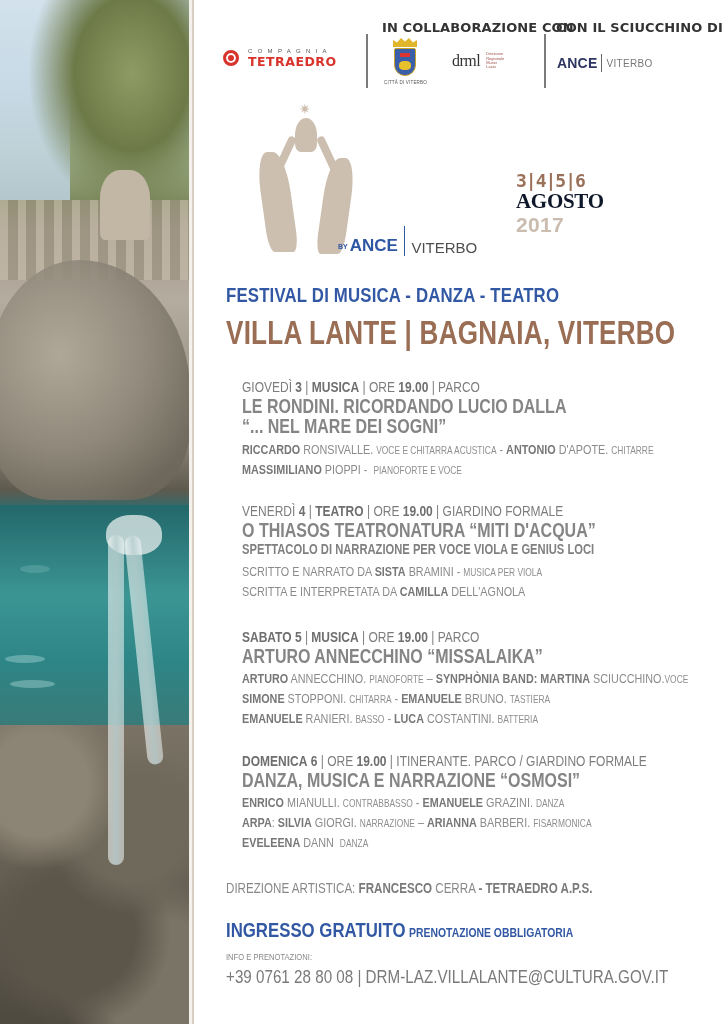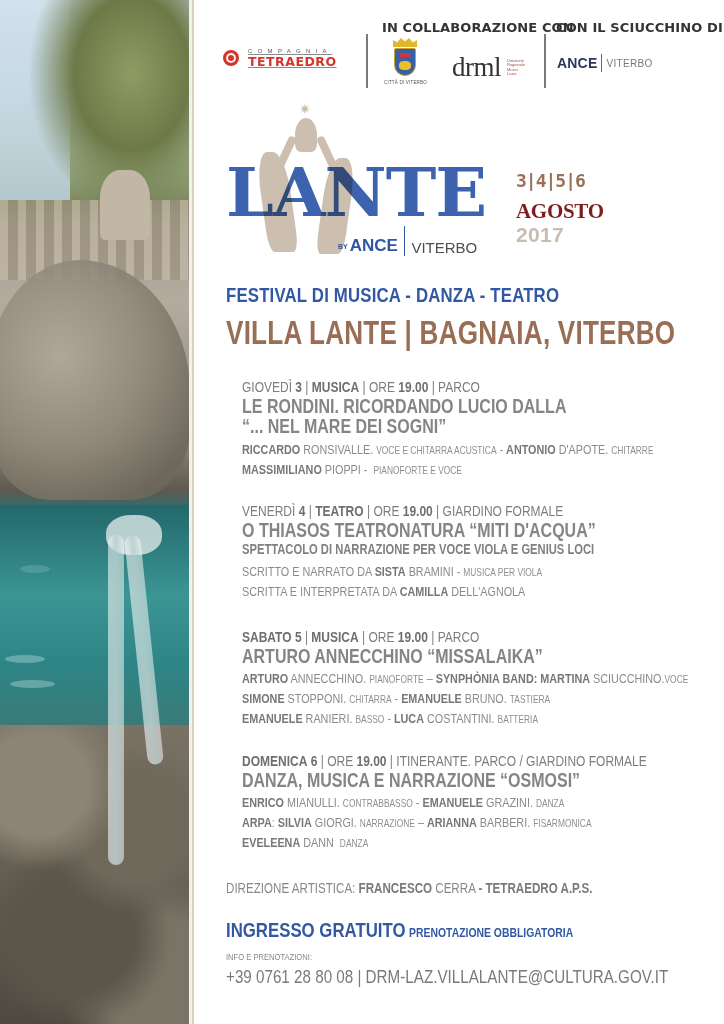--- a/index.html
+++ b/index.html
@@ -51,38 +51,38 @@
   
   .content { position: absolute; left: 194px; top: 0; width: 530px; height: 1024px; background: #fff; }
 
   
   .logo-tetraedro { position: absolute; left: 28px; top: 45px; display: flex; align-items: center; }
   .tetra-mark { width: 18px; height: 26px; position: relative; margin-right: 8px; }
   .tetra-mark .spiral { position: absolute; left: 1px; top: 5px; width: 16px; height: 16px; border-radius: 50%;
     border: 3px solid #d9342b; box-shadow: inset 0 0 0 2px #fff, inset 0 0 0 5px #d9342b; }
   .tetra-mark .ticks { position: absolute; left: 2px; top: 0; width: 14px; height: 26px;
     background: repeating-linear-gradient(90deg, #bbb 0 1px, transparent 1px 3px); opacity: .55; z-index: -1; }
-  .tetra-text { display: flex; flex-direction: column; line-height: 1; text-decoration: underline; }
+  .tetra-text { display: flex; flex-direction: column; line-height: 1; }
   .tetra-small { font-size: 6px; letter-spacing: 5.3px; color: #555; margin-bottom: 2px; }
   .tetra-big { font-size: 12.5px; font-weight: 900; color: #d9342b; letter-spacing: .5px; font-family: "DejaVu Sans", sans-serif; }
 
   .partner-label { position: absolute; font-size: 13px; font-weight: bold; color: #333; letter-spacing: .1px; font-family: "DejaVu Sans", sans-serif; }
   .vsep { position: absolute; width: 1.5px; background: #7a7a7a; }
 
   .crest { position: absolute; left: 196px; top: 37px; width: 30px; height: 46px; }
   .crest .crown { position: absolute; left: 3px; top: 0; width: 24px; height: 10px; background: #e0b62a;
     clip-path: polygon(0 100%,0 30%,17% 55%,33% 10%,50% 45%,67% 10%,83% 55%,100% 30%,100% 100%); }
   .crest .shield { position: absolute; left: 4px; top: 11px; width: 22px; height: 28px; background: #3b5ea8;
     border-radius: 2px 2px 11px 11px; border: 1px solid #c9a228; }
   .crest .shield::before { content: ""; position: absolute; left: 5px; top: 4px; width: 10px; height: 4px; background: #d33; }
   .crest .shield::after { content: ""; position: absolute; left: 4px; top: 12px; width: 12px; height: 9px; background: #e6c12c; border-radius: 40%; }
   .crest-caption { position: absolute; left: 190px; top: 80px; font-size: 4.5px; color: #555; letter-spacing: .2px; }
 
   .drm { position: absolute; left: 258px; top: 52px; display: flex; align-items: center; }
-  .drm-mark { font-family: "Liberation Serif", serif; font-size: 27px; color: #333; letter-spacing: -0.5px; }
+  .drm-mark { font-family: "Liberation Serif", serif; font-size: 16px; color: #333; letter-spacing: -0.5px; }
   .drm-caption { margin-left: 6px; font-size: 4px; color: #a0524a; line-height: 1.1; }
 
   .ance-partner { position: absolute; left: 363px; top: 54px; display: flex; align-items: center; }
   .ance-partner .ance { font-size: 14px; font-weight: bold; color: #2d3560; letter-spacing: .2px; }
   .ance-partner .bar { width: 1px; height: 18px; background: #666; margin: 0 4px; }
   .ance-partner .vit { font-size: 10px; color: #777; letter-spacing: .3px; }
 
   
   .fest-logo { position: absolute; left: 32px; top: 100px; width: 270px; height: 160px; }
   .fig { position: absolute; background: #cdbfb0; }
@@ -97,21 +97,21 @@
   .lante-word { position: absolute; left: 0; top: 58px; font-family: "DejaVu Serif", serif; font-weight: bold;
     font-size: 68px; line-height: 1; color: #3d62ae; letter-spacing: -1px; mix-blend-mode: multiply; }
   .by-ance { position: absolute; left: 112px; top: 130px; display: flex; align-items: flex-end; }
   .by-ance .by { font-size: 7px; font-weight: bold; color: #2f56a3; margin-right: 2px; margin-bottom: 6px; }
   .by-ance .ance { font-size: 17px; font-weight: bold; color: #2f56a3; }
   .by-ance .bar { width: 1.5px; height: 30px; background: #2f56a3; margin: 0 6px; align-self: flex-start; margin-top: -4px; }
   .by-ance .vit { font-size: 15px; color: #4f4f4f; }
 
   .dates { position: absolute; left: 322px; top: 172px; line-height: 1; }
   .dates .days { font-size: 18px; font-weight: bold; color: #9a7058; font-family: "DejaVu Sans Mono", monospace; letter-spacing: -1px; }
-  .dates .month { font-family: "Liberation Serif", serif; font-weight: bold; font-size: 21px; color: #7f1d1d; margin-top: 11px; letter-spacing: -.3px; }
+  .dates .month { font-family: "Liberation Serif", serif; font-weight: bold; font-size: 21px; color: #0f172a; margin-top: 1px; letter-spacing: -.3px; }
   .dates .year { font-size: 21px; color: #cabcae; font-weight: bold; margin-top: 2px; letter-spacing: .3px; }
 
   
   .hl-1 { position: absolute; left: 32px; top: 284px; font-size: 20px; font-weight: bold; color: #3258a4;
     font-family: "Liberation Sans", sans-serif; transform: scaleX(.84); transform-origin: left; white-space: nowrap; letter-spacing: .2px; }
   .hl-2 { position: absolute; left: 32px; top: 314px; font-size: 33px; font-weight: bold; color: #9a6e54;
     transform: scaleX(.79); transform-origin: left; white-space: nowrap; letter-spacing: .3px; }
 
   
   .event { position: absolute; left: 48px; width: 480px; }
@@ -197,21 +197,20 @@
     <span class="vit">VITERBO</span>
   </div>
 
   <div class="fest-logo">
     <span class="fig-star">✷</span>
     <div class="fig fig-tower"></div>
     <div class="fig fig-arm-l"></div>
     <div class="fig fig-arm-r"></div>
     <div class="fig fig-left"></div>
     <div class="fig fig-right"></div>
-    <span class="lante-word">LANTE</span>
     <div class="by-ance">
       <span class="by">BY</span>
       <span class="ance">ANCE</span>
       <span class="bar"></span>
       <span class="vit">VITERBO</span>
     </div>
   </div>
 
   <div class="dates">
     <div class="days">3|4|5|6</div>

